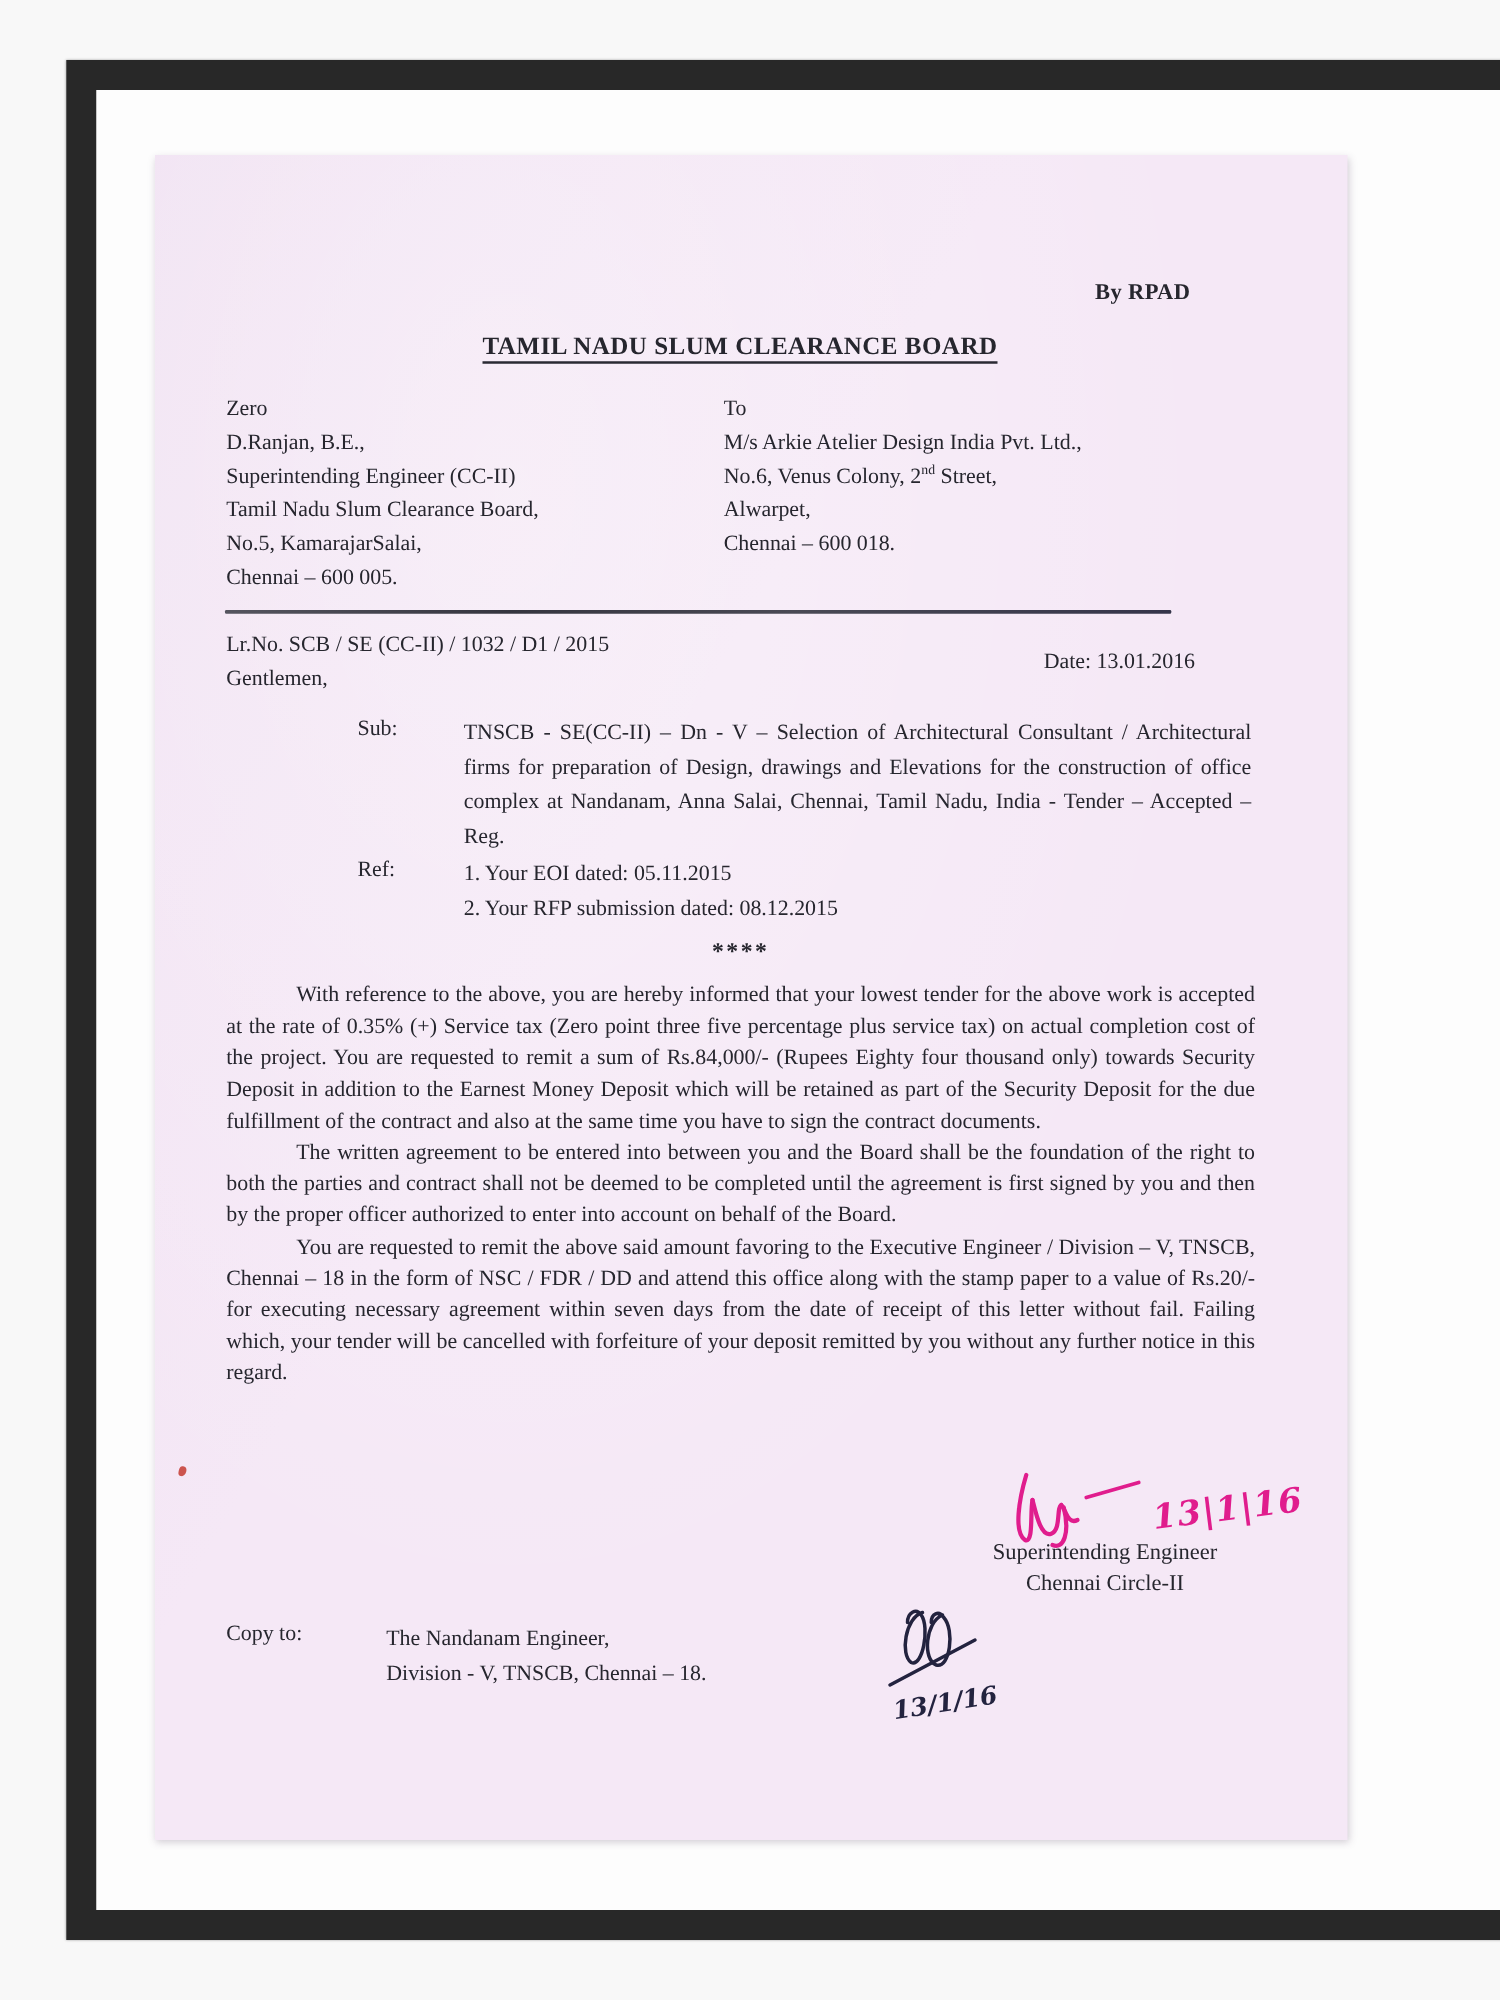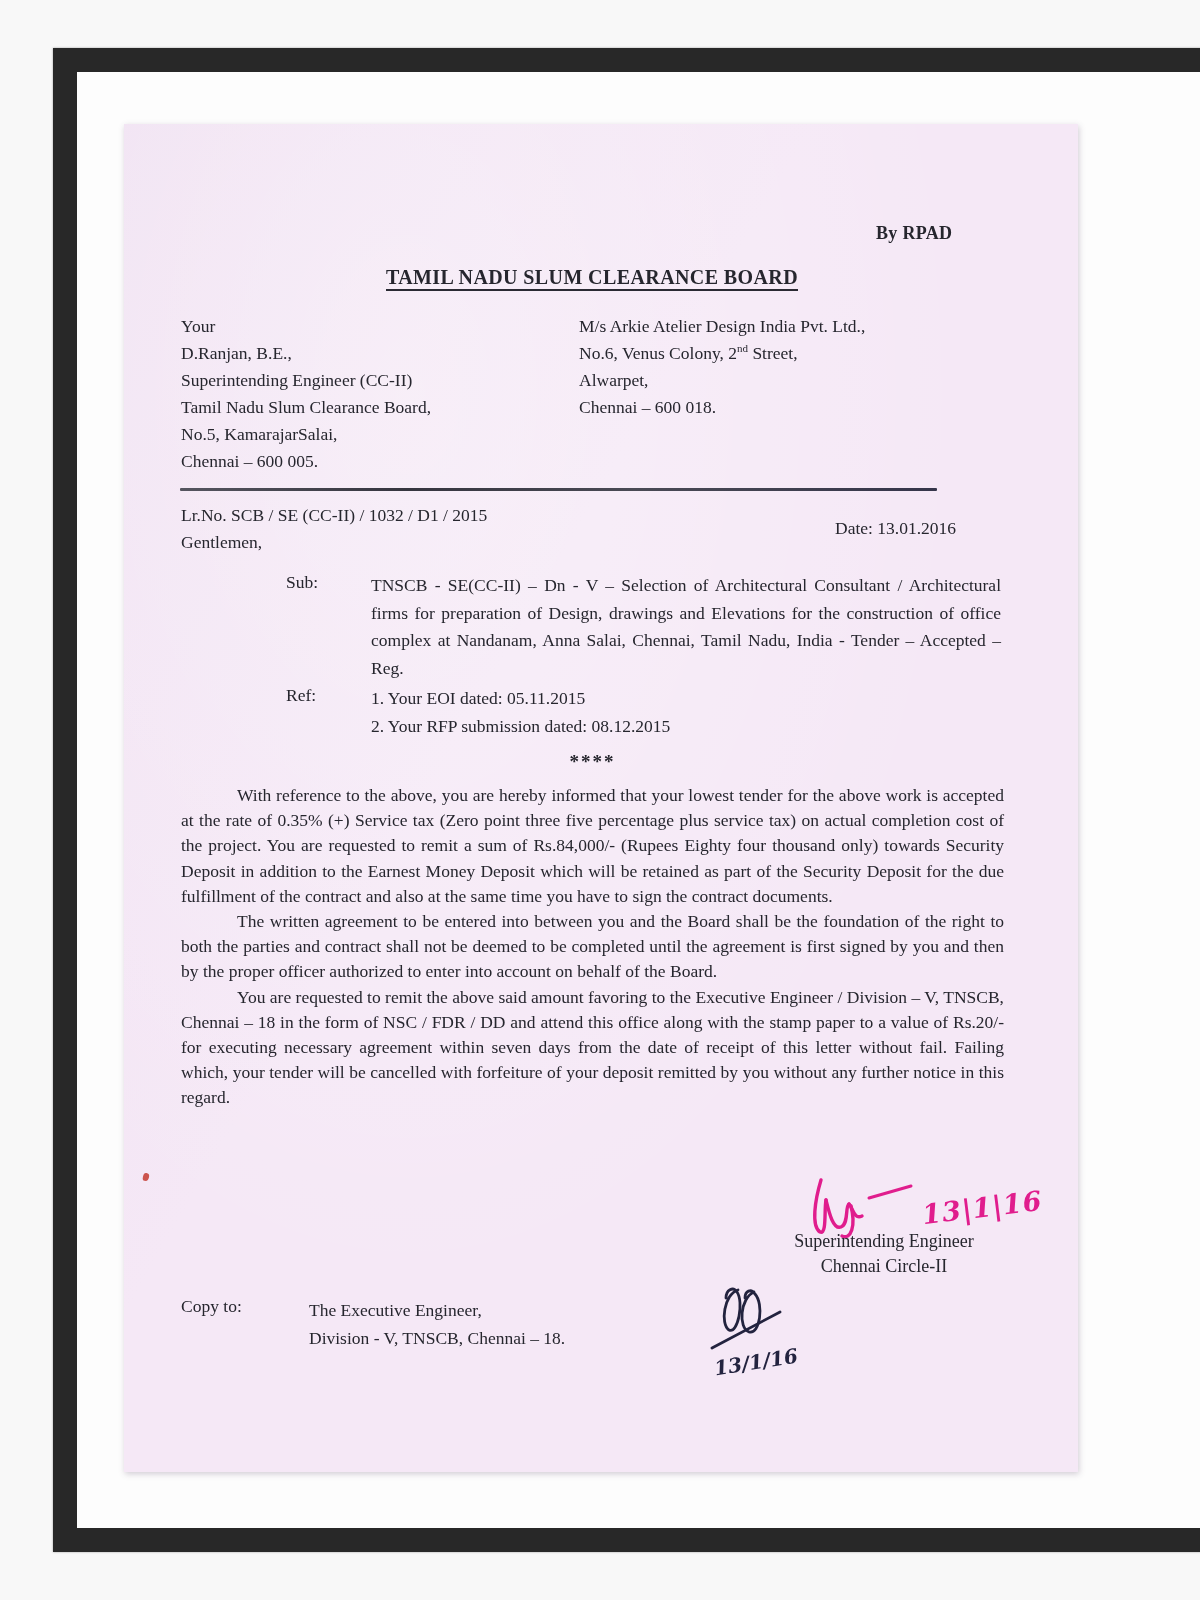--- a/index.html
+++ b/index.html
@@ -74,29 +74,30 @@
 <div class="photo-frame">
   <div class="letter-paper abs" style="left:47px;top:52px;">
 
     <div class="abs dispatch">By RPAD</div>
 
     <div class="abs title">
       <span>TAMIL NADU SLUM CLEARANCE BOARD</span>
     </div>
 
     <div class="abs addr addr-from">
-      <div>Your</div>
+      <div>Zero</div>
       <div>D.Ranjan, B.E.,</div>
       <div>Superintending Engineer (CC-II)</div>
       <div>Tamil Nadu Slum Clearance Board,</div>
       <div>No.5, KamarajarSalai,</div>
       <div>Chennai – 600 005.</div>
     </div>
 
     <div class="abs addr addr-to">
+      <div>To</div>
       <div>M/s Arkie Atelier Design India Pvt. Ltd.,</div>
       <div><span>No.6, Venus Colony, 2</span><sup>nd</sup><span> Street,</span></div>
       <div>Alwarpet,</div>
       <div>Chennai – 600 018.</div>
     </div>
 
     <div class="abs divider-rule"></div>
 
     <div class="abs lrline">
       <span>Lr.No. SCB / SE (CC-II) / 1032 / D1 / 2015</span>
@@ -137,21 +138,21 @@
       <span class="date-hand">13|1|16</span>
     </div>
 
     <div class="abs sig-block">
       <div>Superintending Engineer</div>
       <div>Chennai Circle-II</div>
     </div>
 
     <div class="abs copy-label">Copy to:</div>
     <div class="abs copy-lines">
-      <div>The Executive Engineer,</div>
+      <div>The Nandanam Engineer,</div>
       <div>Division - V, TNSCB, Chennai – 18.</div>
     </div>
 
     <div class="abs initials-hand">
       <svg width="100" height="70" viewBox="0 0 100 70">
         <g fill="none" stroke="#23233f" stroke-width="2.8" stroke-linecap="round">
           <path d="M32,6 C18,10 14,40 23,46 C32,50 38,18 31,8 C27,2 20,6 20,14"></path>
           <path d="M48,8 C34,14 32,44 43,48 C54,51 58,20 49,10 C45,4 39,7 39,14"></path>
           <path d="M6,64 L74,28"></path>
         </g>

